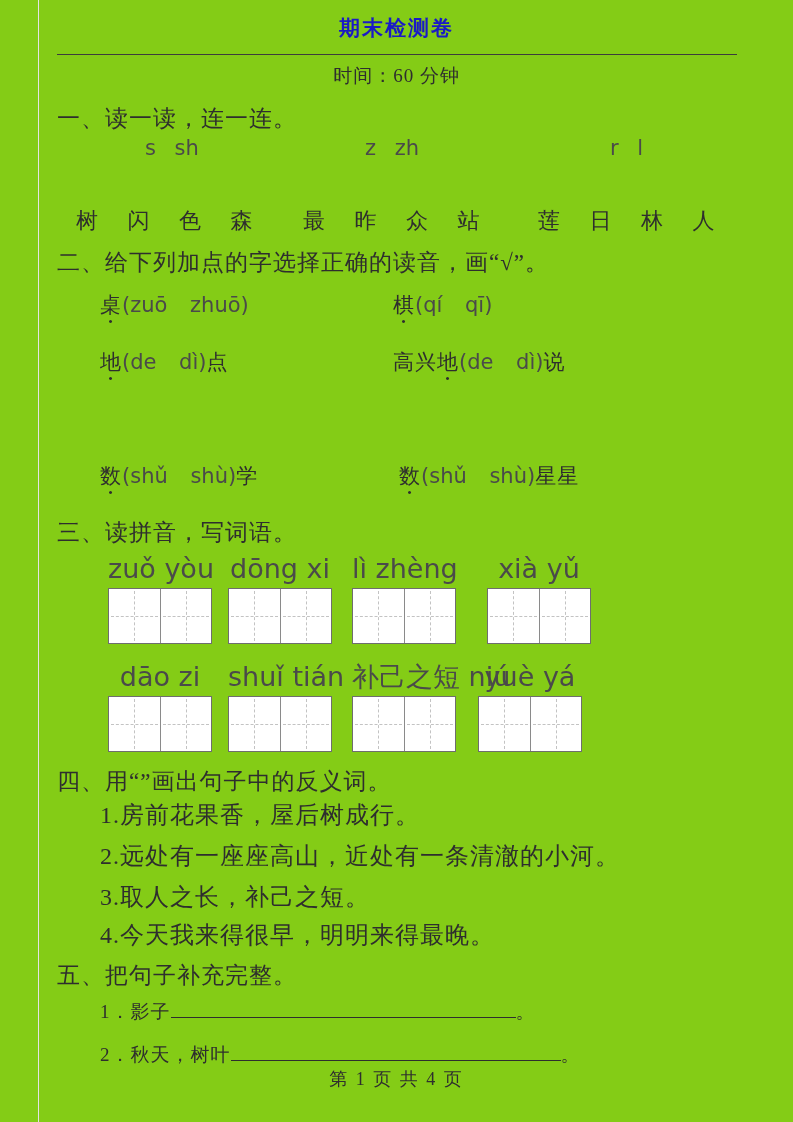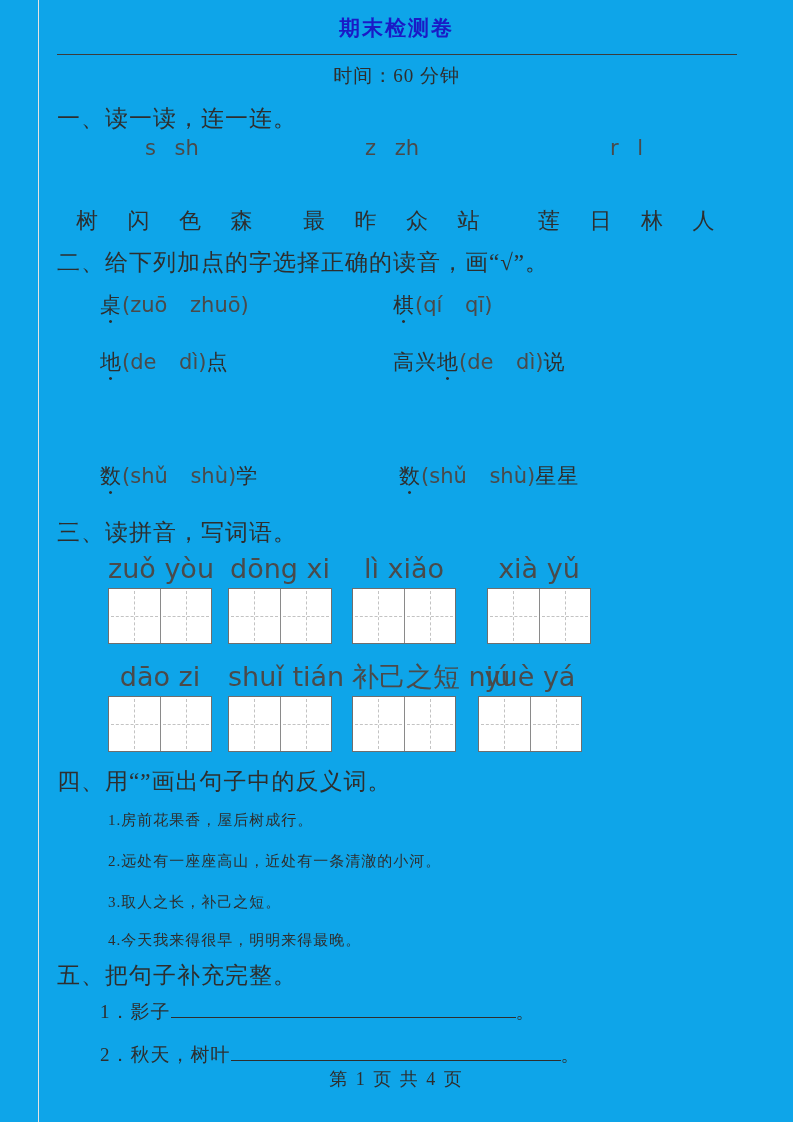--- a/index.html
+++ b/index.html
@@ -1,21 +1,21 @@
 <!DOCTYPE html>
 <html><head>
 <meta charset="utf-8">
 <style>
   html,body{margin:0;padding:0;}
   body{background:#f2f2f2;}
   .page{
     position:relative;
     width:793px;height:1122px;
     margin:0 auto;
-    background:#0ea5e9;
+    background:#84cc16;
     font-family:"Liberation Serif","DejaVu Serif",serif;
     color:#2e2e2e;
     overflow:hidden;
   }
   .abs{position:absolute;}
   .center{left:0;width:100%;text-align:center;}
   .scan-edge{left:38px;top:0;width:1px;height:100%;background:#e4e4e4;}
   .title{top:14px;font-size:21px;font-weight:bold;color:#1a1ac6;letter-spacing:2px;}
   .rule{top:54px;left:57px;width:680px;border-top:1.6px solid #3c3c3c;height:0;}
   .subtitle{top:63px;font-size:19px;letter-spacing:1px;}
@@ -52,21 +52,21 @@
   .gcell{position:relative;flex:1;}
   .gcell + .gcell{border-left:1.6px solid #8a8a8a;}
   .gcell::before{
     content:"";position:absolute;left:50%;top:2px;bottom:2px;
     border-left:1px dashed #c3c3c3;
   }
   .gcell::after{
     content:"";position:absolute;top:50%;left:2px;right:2px;
     border-top:1px dashed #c3c3c3;
   }
-  .sentence{left:108px;font-size:15px;letter-spacing:1px;white-space:nowrap;margin-top:12px;}
+  .sentence{left:100px;font-size:24px;letter-spacing:1px;white-space:nowrap;}
   .fillitem{left:100px;font-size:19px;letter-spacing:1px;white-space:nowrap;}
   .blank{
     display:inline-block;
     border-bottom:1.6px solid #2e2e2e;
     height:1.05em;
     vertical-align:baseline;
   }
   .blank1{width:345px;}
   .blank2{width:330px;}
   .footer{top:1067px;font-size:18px;letter-spacing:2px;}
@@ -122,21 +122,21 @@
       </div>
   </div>
   <div class="unit" style="left:228px;top:552px">
     <div class="plabel">dōng xi</div>
     <div class="wgrid">
         <div class="gcell"></div>
         <div class="gcell"></div>
       </div>
   </div>
   <div class="unit" style="left:352px;top:552px">
-    <div class="plabel">lì xiǎo</div>
+    <div class="plabel">lì zhèng</div>
     <div class="wgrid">
         <div class="gcell"></div>
         <div class="gcell"></div>
       </div>
   </div>
   <div class="unit" style="left:487px;top:552px">
     <div class="plabel">xià yǔ</div>
     <div class="wgrid">
         <div class="gcell"></div>
         <div class="gcell"></div>

